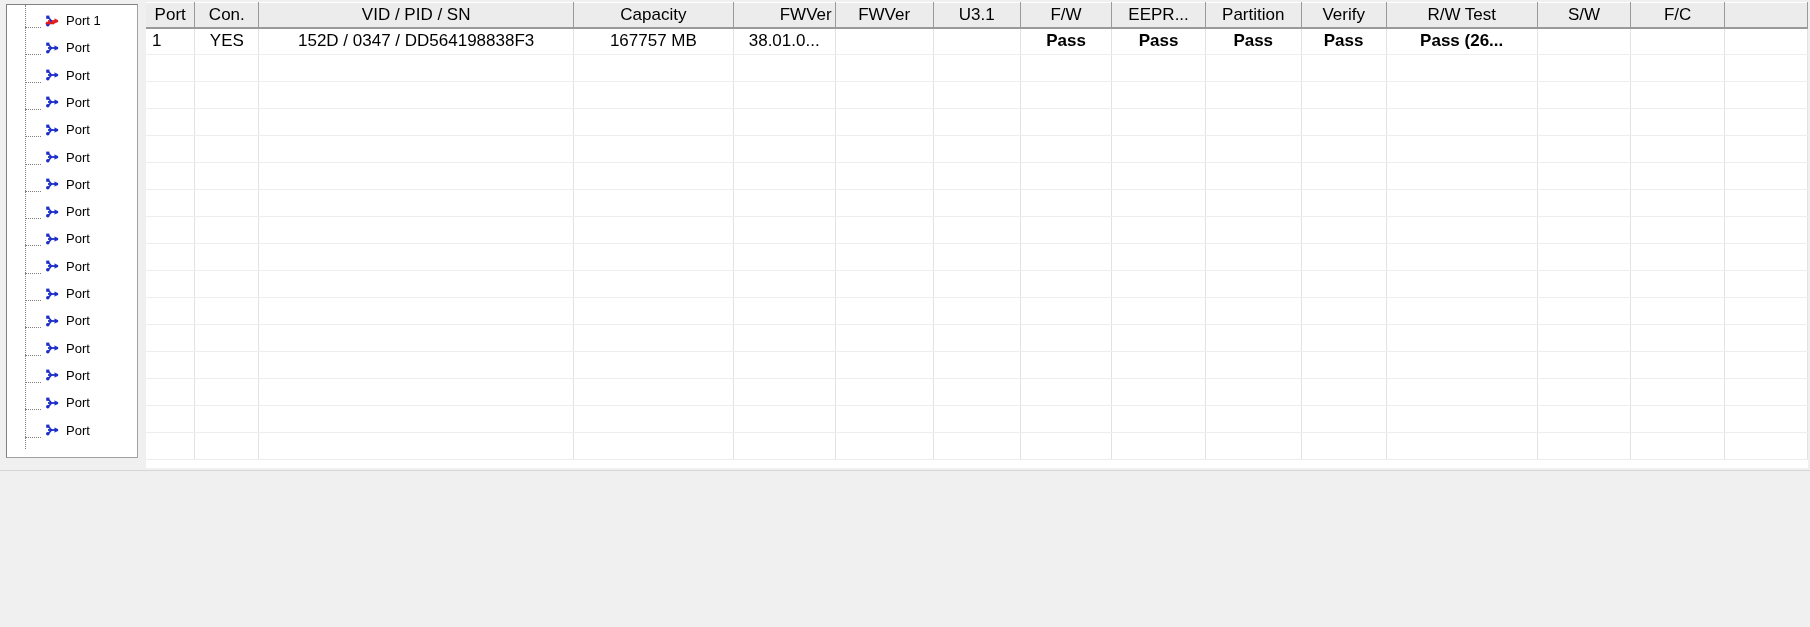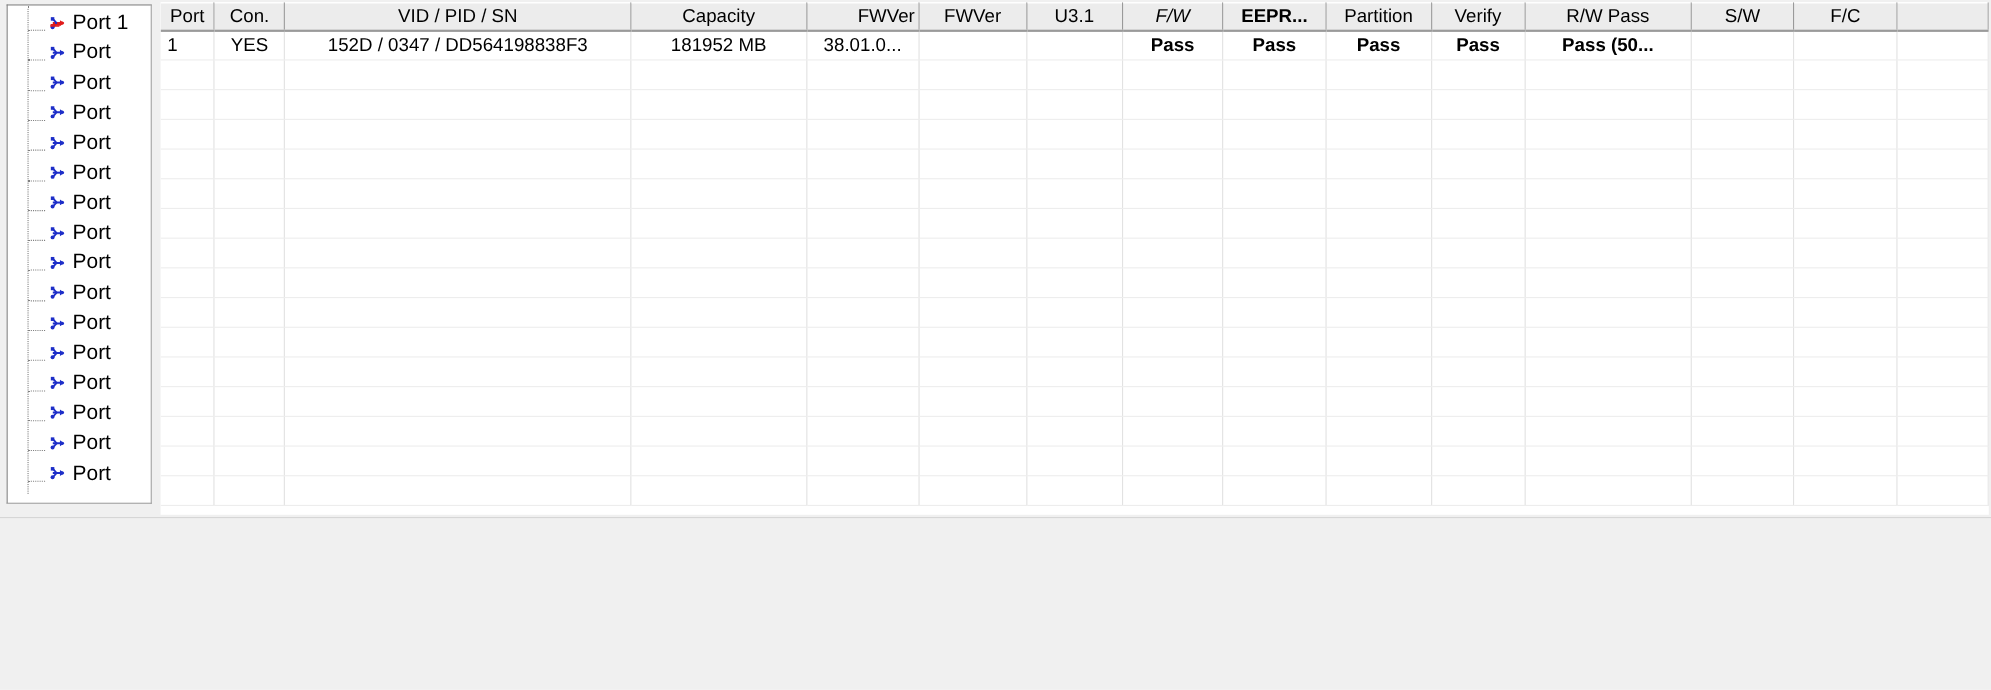--- a/index.html
+++ b/index.html
@@ -61,21 +61,21 @@
   }
   .usb-icon {
     width: 20px;
     height: 20px;
     flex: 0 0 auto;
     margin-right: 4px;
     display: block;
   }
   .tree-label {
     font-family: "Liberation Sans", sans-serif;
-    font-size: 19px;
+    font-size: 13px;
     color: #000000;
     line-height: 1;
   }
 
   
   #table-panel {
     position: absolute;
     left: 146px;
     top: 2px;
     width: 1662px;
@@ -361,44 +361,44 @@
     <table class="grid">
       <thead>
         <tr id="header-row">
             <th style="width: 46px;">Port</th>
             <th style="width: 60px;">Con.</th>
             <th style="width: 296px;">VID / PID / SN</th>
             <th style="width: 150px;">Capacity</th>
             <th style="width: 96px; padding-left: 45px;">FWVer</th>
             <th style="width: 92px;">FWVer</th>
             <th style="width: 82px;">U3.1</th>
-            <th style="width: 86px; font-style: italic;">F/W</th>
-            <th style="width: 88px; font-weight: bold;">EEPR...</th>
+            <th style="width: 86px;">F/W</th>
+            <th style="width: 88px;">EEPR...</th>
             <th style="width: 90px;">Partition</th>
             <th style="width: 80px;">Verify</th>
-            <th style="width: 142px;">R/W Pass</th>
+            <th style="width: 142px;">R/W Test</th>
             <th style="width: 88px;">S/W</th>
             <th style="width: 88px;">F/C</th>
             <th style="width: 78px;"></th>
           </tr>
       </thead>
       <tbody id="body-rows">
           <tr>
             <td class="c-left" style="width: 46px;">1</td>
             <td class="c-center" style="width: 60px;">YES</td>
             <td class="c-center" style="width: 296px;">152D / 0347 / DD564198838F3</td>
-            <td class="c-center" style="width: 150px;">181952 MB</td>
+            <td class="c-center" style="width: 150px;">167757 MB</td>
             <td class="c-center" style="width: 96px;">38.01.0...</td>
             <td class="c-center" style="width: 92px;"></td>
             <td class="c-center" style="width: 82px;"></td>
             <td class="pass" style="width: 86px;">Pass</td>
             <td class="pass" style="width: 88px;">Pass</td>
             <td class="pass" style="width: 90px;">Pass</td>
             <td class="pass" style="width: 80px;">Pass</td>
-            <td class="pass" style="width: 142px;">Pass (50...</td>
+            <td class="pass" style="width: 142px;">Pass (26...</td>
             <td class="c-center" style="width: 88px;"></td>
             <td class="c-center" style="width: 88px;"></td>
             <td class="c-center" style="width: 78px;"></td>
           </tr>
           <tr>
             <td style="width: 46px;">&nbsp;</td>
             <td style="width: 60px;">&nbsp;</td>
             <td style="width: 296px;">&nbsp;</td>
             <td style="width: 150px;">&nbsp;</td>
             <td style="width: 96px;">&nbsp;</td>

